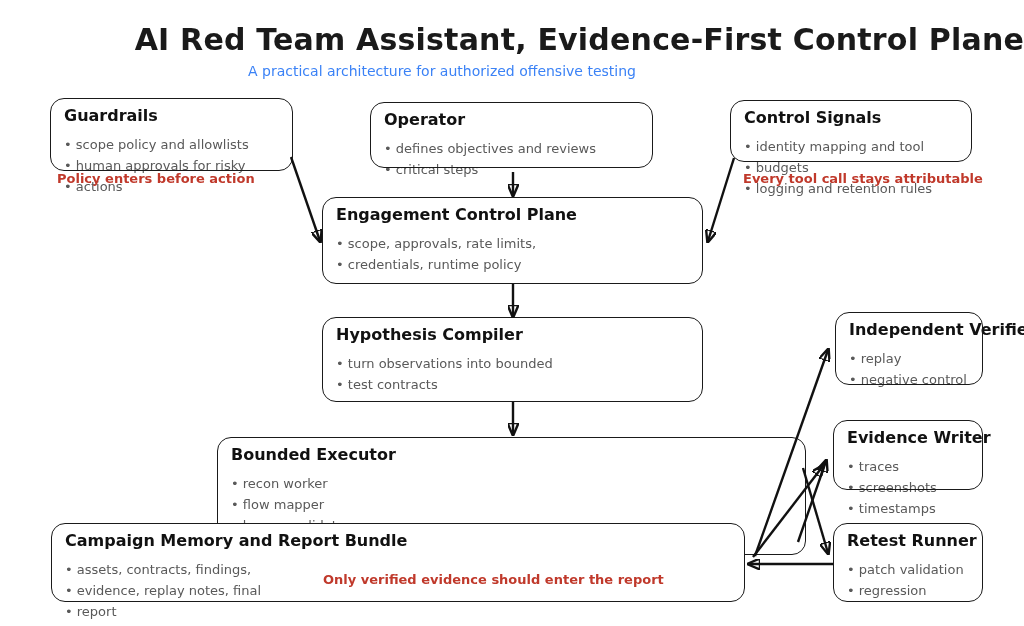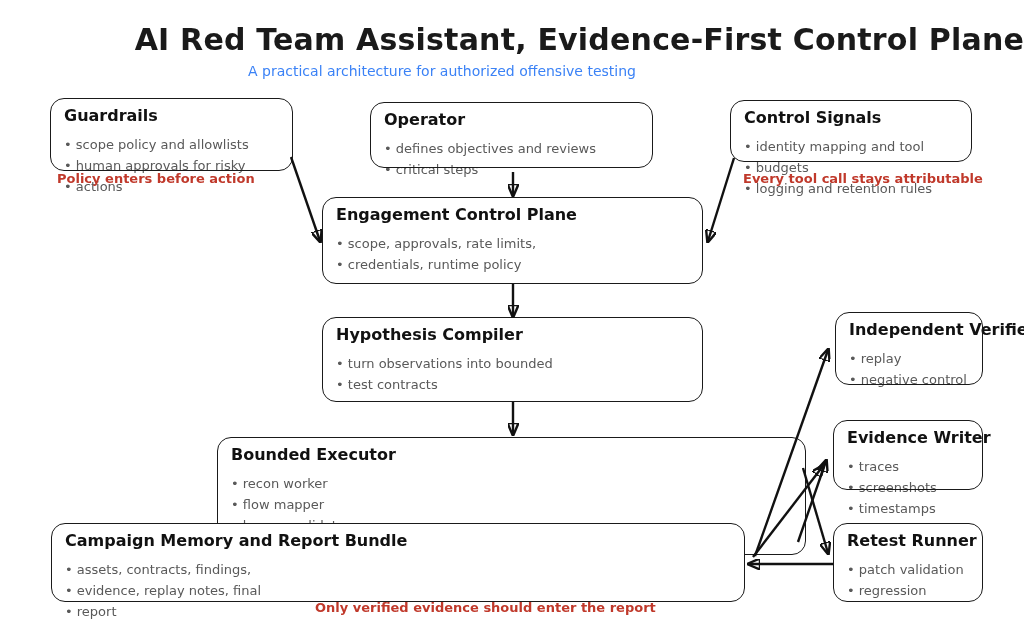--- a/index.html
+++ b/index.html
@@ -127,15 +127,15 @@
     <line x1="513" y1="402" x2="513" y2="434" marker-end="url(#ah)"></line>
     <line x1="798" y1="542" x2="826" y2="461" marker-end="url(#ah)"></line>
     <line x1="753" y1="557" x2="823" y2="466" marker-end="url(#ah)"></line>
     <line x1="803" y1="468" x2="828" y2="553" marker-end="url(#ah)"></line>
     <line x1="833" y1="564" x2="749" y2="564" marker-end="url(#ah)"></line>
     <line x1="755" y1="556" x2="828" y2="350" marker-end="url(#ah)"></line>
   </svg>
 
   <div class="annotation" style="left:57px;top:171px;text-align:right;">Policy enters before action</div>
   <div class="annotation" style="left:743px;top:171px;">Every tool call stays attributable</div>
-  <div class="annotation" style="left:315px;top:572px;margin-top:28px;">Only verified evidence should enter the report</div>
+  <div class="annotation" style="left:323px;top:572px;">Only verified evidence should enter the report</div>
 
 </div>
 
 </body></html>

